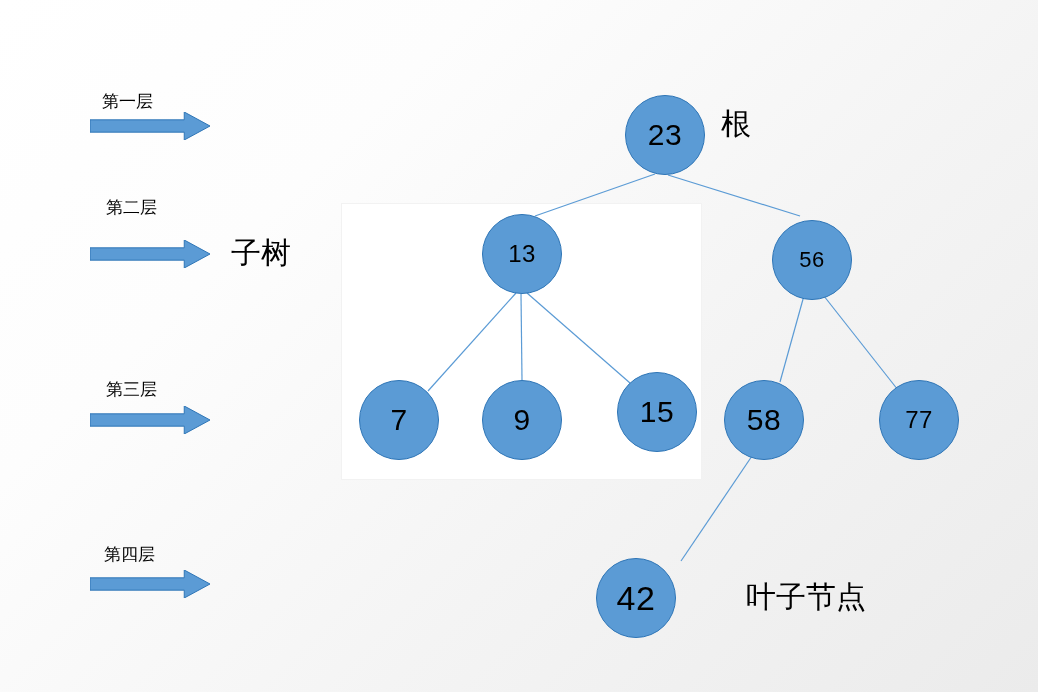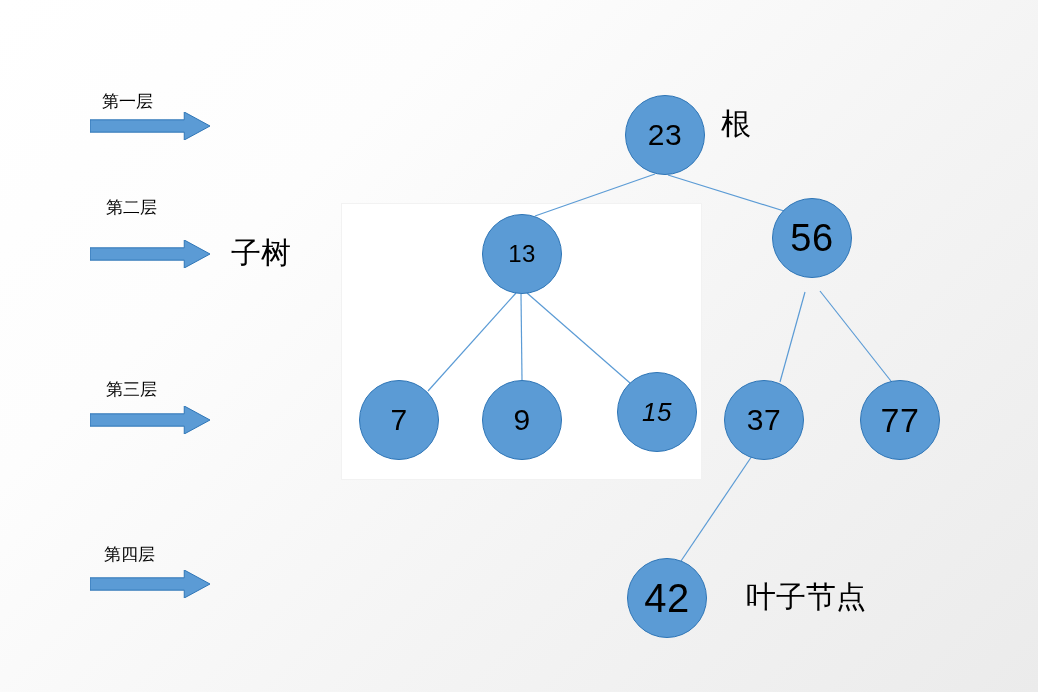--- a/index.html
+++ b/index.html
@@ -85,27 +85,27 @@
       <line x1="521" y1="294" x2="522" y2="380" stroke="#5b9bd5" stroke-width="1.2"></line>
       <line x1="527" y1="293" x2="630" y2="383" stroke="#5b9bd5" stroke-width="1.2"></line>
       <line x1="805" y1="292" x2="780" y2="382" stroke="#5b9bd5" stroke-width="1.2"></line>
       <line x1="820" y1="291" x2="898" y2="390" stroke="#5b9bd5" stroke-width="1.2"></line>
       <line x1="752" y1="456" x2="681" y2="561" stroke="#5b9bd5" stroke-width="1.2"></line>
     </svg>
 
   <div id="node-layer">
       <div class="node" style="left: 625px; top: 95px; width: 80px; height: 80px; font-size: 30px; background: rgb(91, 155, 213); border-color: rgb(46, 117, 182);">23</div>
       <div class="node" style="left: 482px; top: 214px; width: 80px; height: 80px; font-size: 24px; background: rgb(91, 155, 213); border-color: rgb(46, 117, 182);">13</div>
-      <div class="node" style="left: 772px; top: 198px; width: 80px; height: 80px; font-size: 38px; background: rgb(91, 155, 213); border-color: rgb(46, 117, 182);">56</div>
+      <div class="node" style="left: 772px; top: 220px; width: 80px; height: 80px; font-size: 22px; background: rgb(91, 155, 213); border-color: rgb(46, 117, 182);">56</div>
       <div class="node" style="left: 359px; top: 380px; width: 80px; height: 80px; font-size: 30px; background: rgb(91, 155, 213); border-color: rgb(46, 117, 182);">7</div>
       <div class="node" style="left: 482px; top: 380px; width: 80px; height: 80px; font-size: 30px; background: rgb(91, 155, 213); border-color: rgb(46, 117, 182);">9</div>
-      <div class="node" style="left: 617px; top: 372px; width: 80px; height: 80px; font-size: 26px; background: rgb(91, 155, 213); border-color: rgb(46, 117, 182); font-style: italic;">15</div>
-      <div class="node" style="left: 724px; top: 380px; width: 80px; height: 80px; font-size: 30px; background: rgb(91, 155, 213); border-color: rgb(46, 117, 182);">37</div>
-      <div class="node" style="left: 860px; top: 380px; width: 80px; height: 80px; font-size: 34px; background: rgb(91, 155, 213); border-color: rgb(46, 117, 182);">77</div>
-      <div class="node" style="left: 627px; top: 558px; width: 80px; height: 80px; font-size: 40px; background: rgb(91, 155, 213); border-color: rgb(46, 117, 182);">42</div>
+      <div class="node" style="left: 617px; top: 372px; width: 80px; height: 80px; font-size: 30px; background: rgb(91, 155, 213); border-color: rgb(46, 117, 182);">15</div>
+      <div class="node" style="left: 724px; top: 380px; width: 80px; height: 80px; font-size: 30px; background: rgb(91, 155, 213); border-color: rgb(46, 117, 182);">58</div>
+      <div class="node" style="left: 879px; top: 380px; width: 80px; height: 80px; font-size: 24px; background: rgb(91, 155, 213); border-color: rgb(46, 117, 182);">77</div>
+      <div class="node" style="left: 596px; top: 558px; width: 80px; height: 80px; font-size: 34px; background: rgb(91, 155, 213); border-color: rgb(46, 117, 182);">42</div>
     </div>
 
   <div id="layer-layer">
       <div class="layer-label" style="left: 102px; top: 90px;">第一层</div>
       <svg class="layer-arrow" width="120" height="28" viewBox="0 0 120 28" style="left: 90px; top: 112px;">
         <polygon points="0,7.840000000000001 94.24,7.840000000000001 94.24,0 120,14 94.24,28 94.24,20.16 0,20.16" fill="#5b9bd5" stroke="#2e75b6" stroke-width="1"></polygon>
       </svg>
       <div class="layer-label" style="left: 106px; top: 196px;">第二层</div>
       <svg class="layer-arrow" width="120" height="28" viewBox="0 0 120 28" style="left: 90px; top: 240px;">
         <polygon points="0,7.840000000000001 94.24,7.840000000000001 94.24,0 120,14 94.24,28 94.24,20.16 0,20.16" fill="#5b9bd5" stroke="#2e75b6" stroke-width="1"></polygon>

